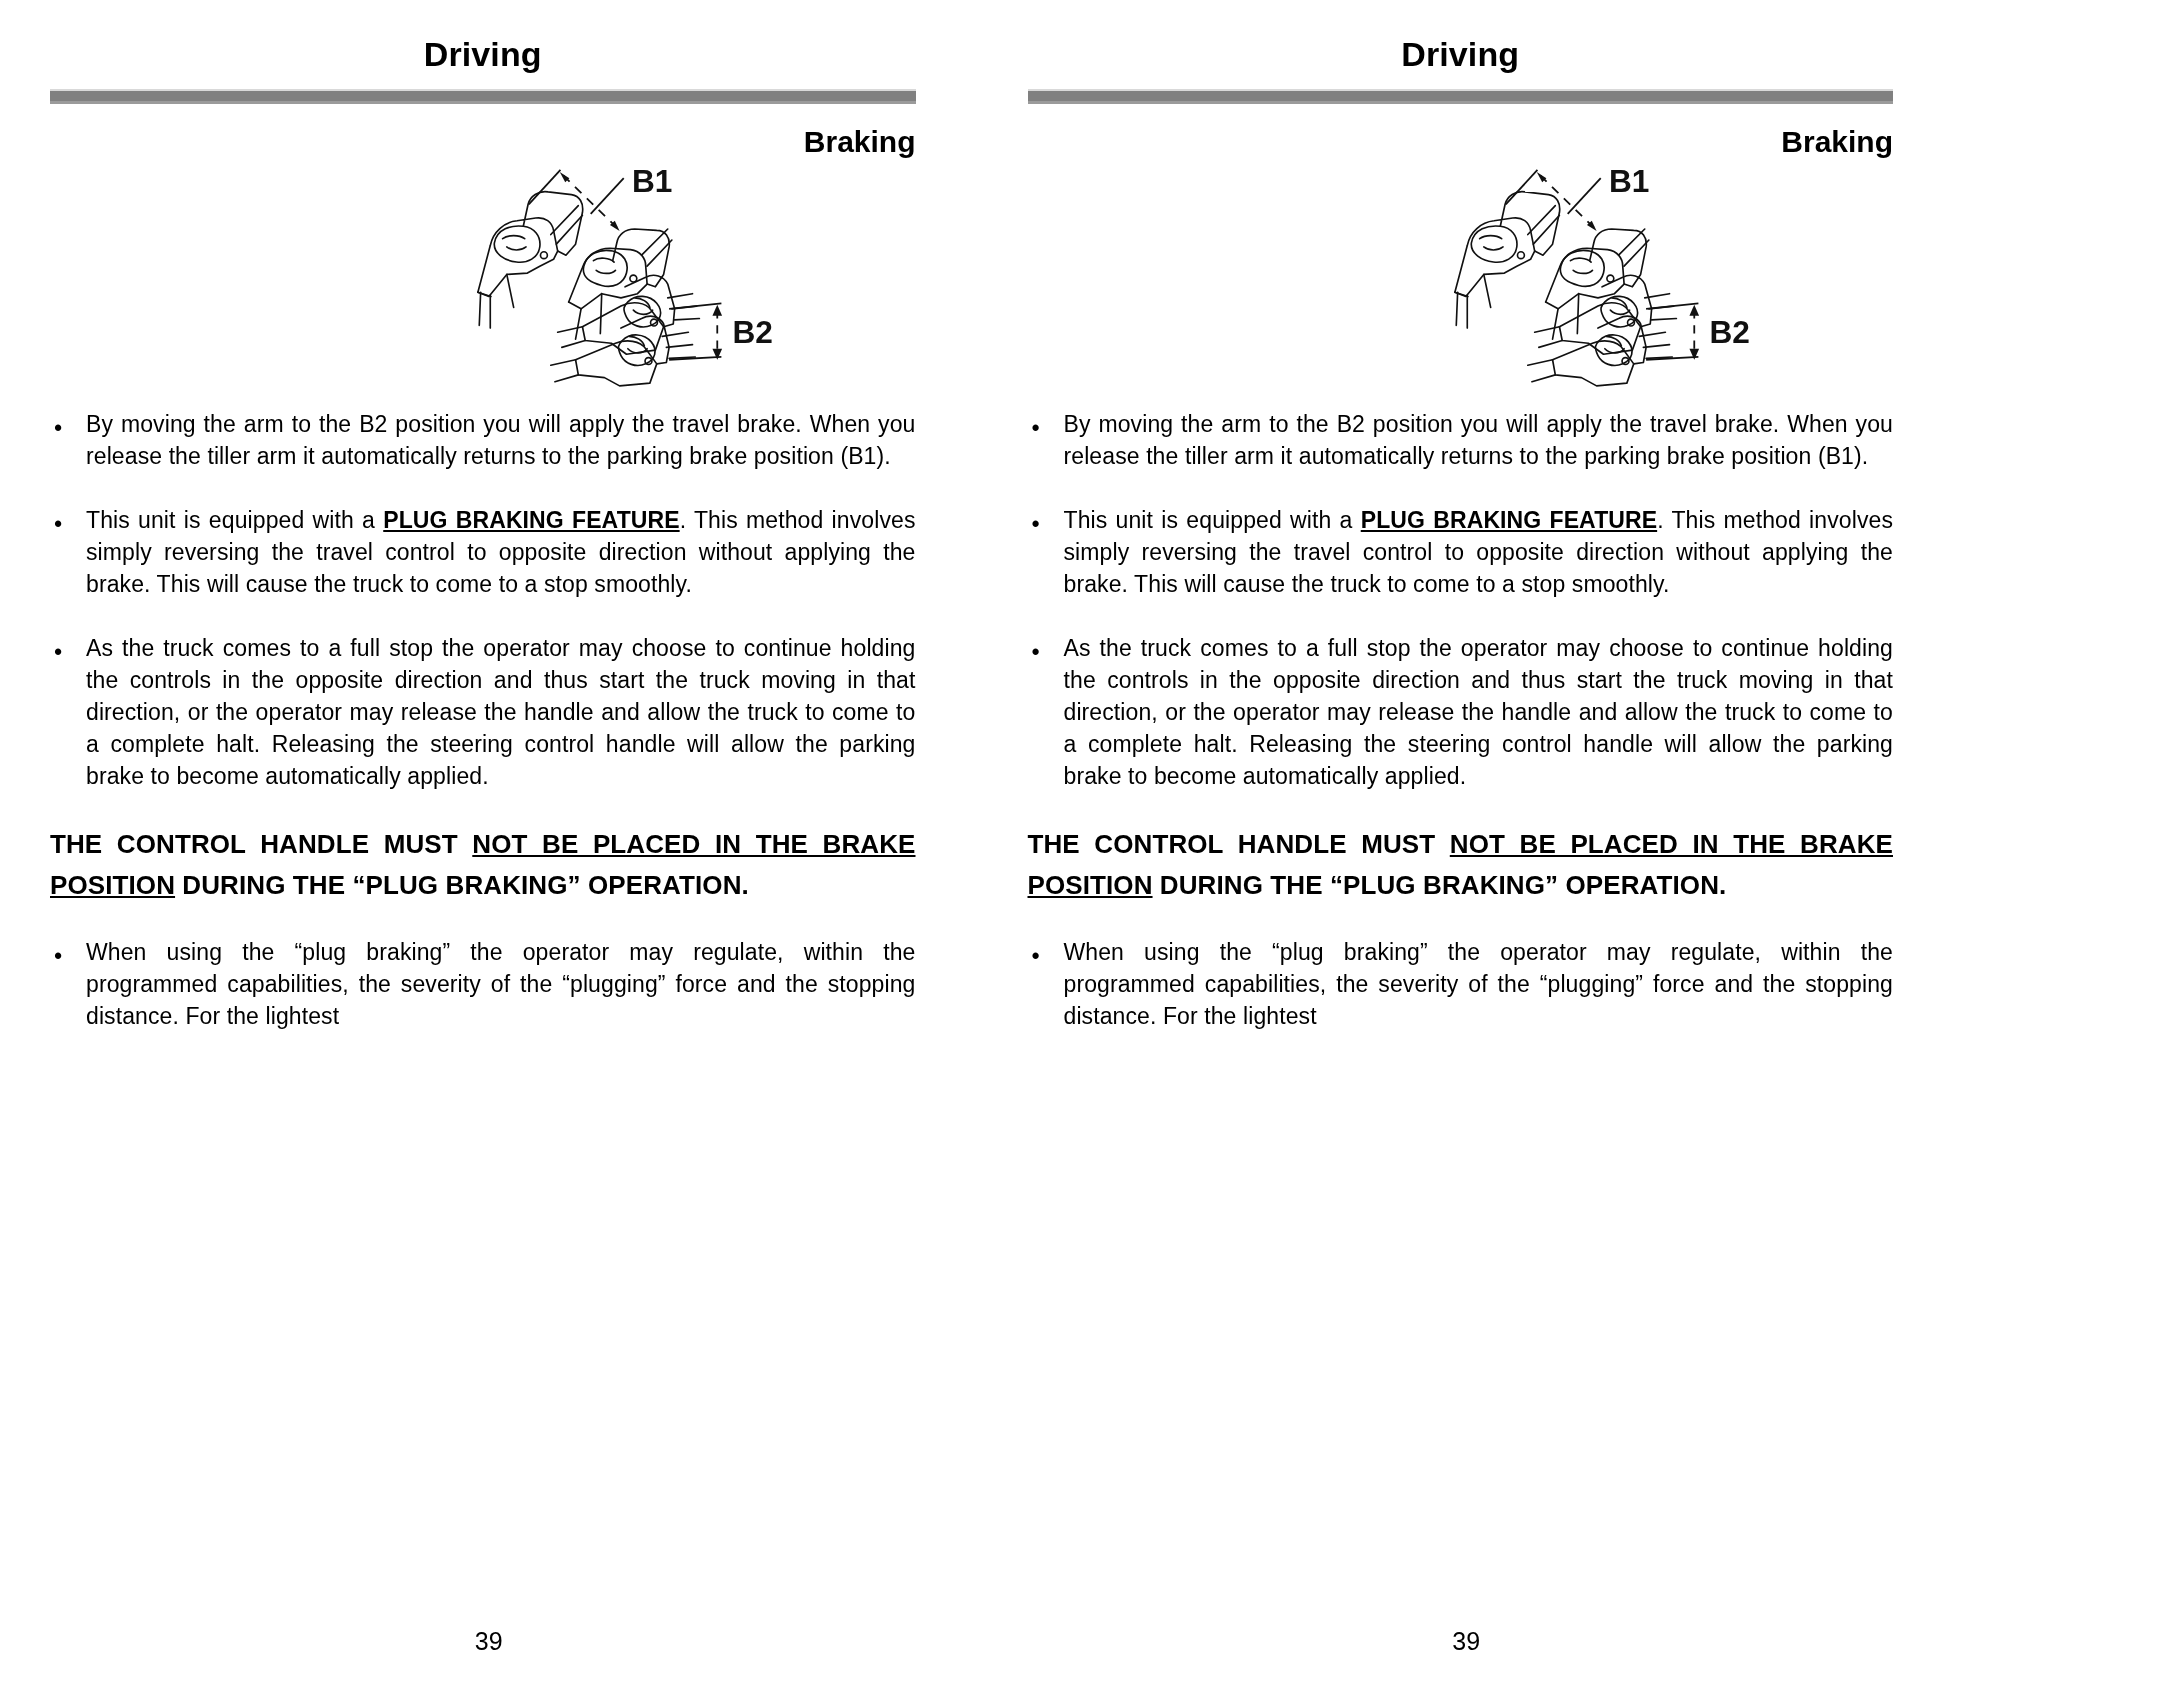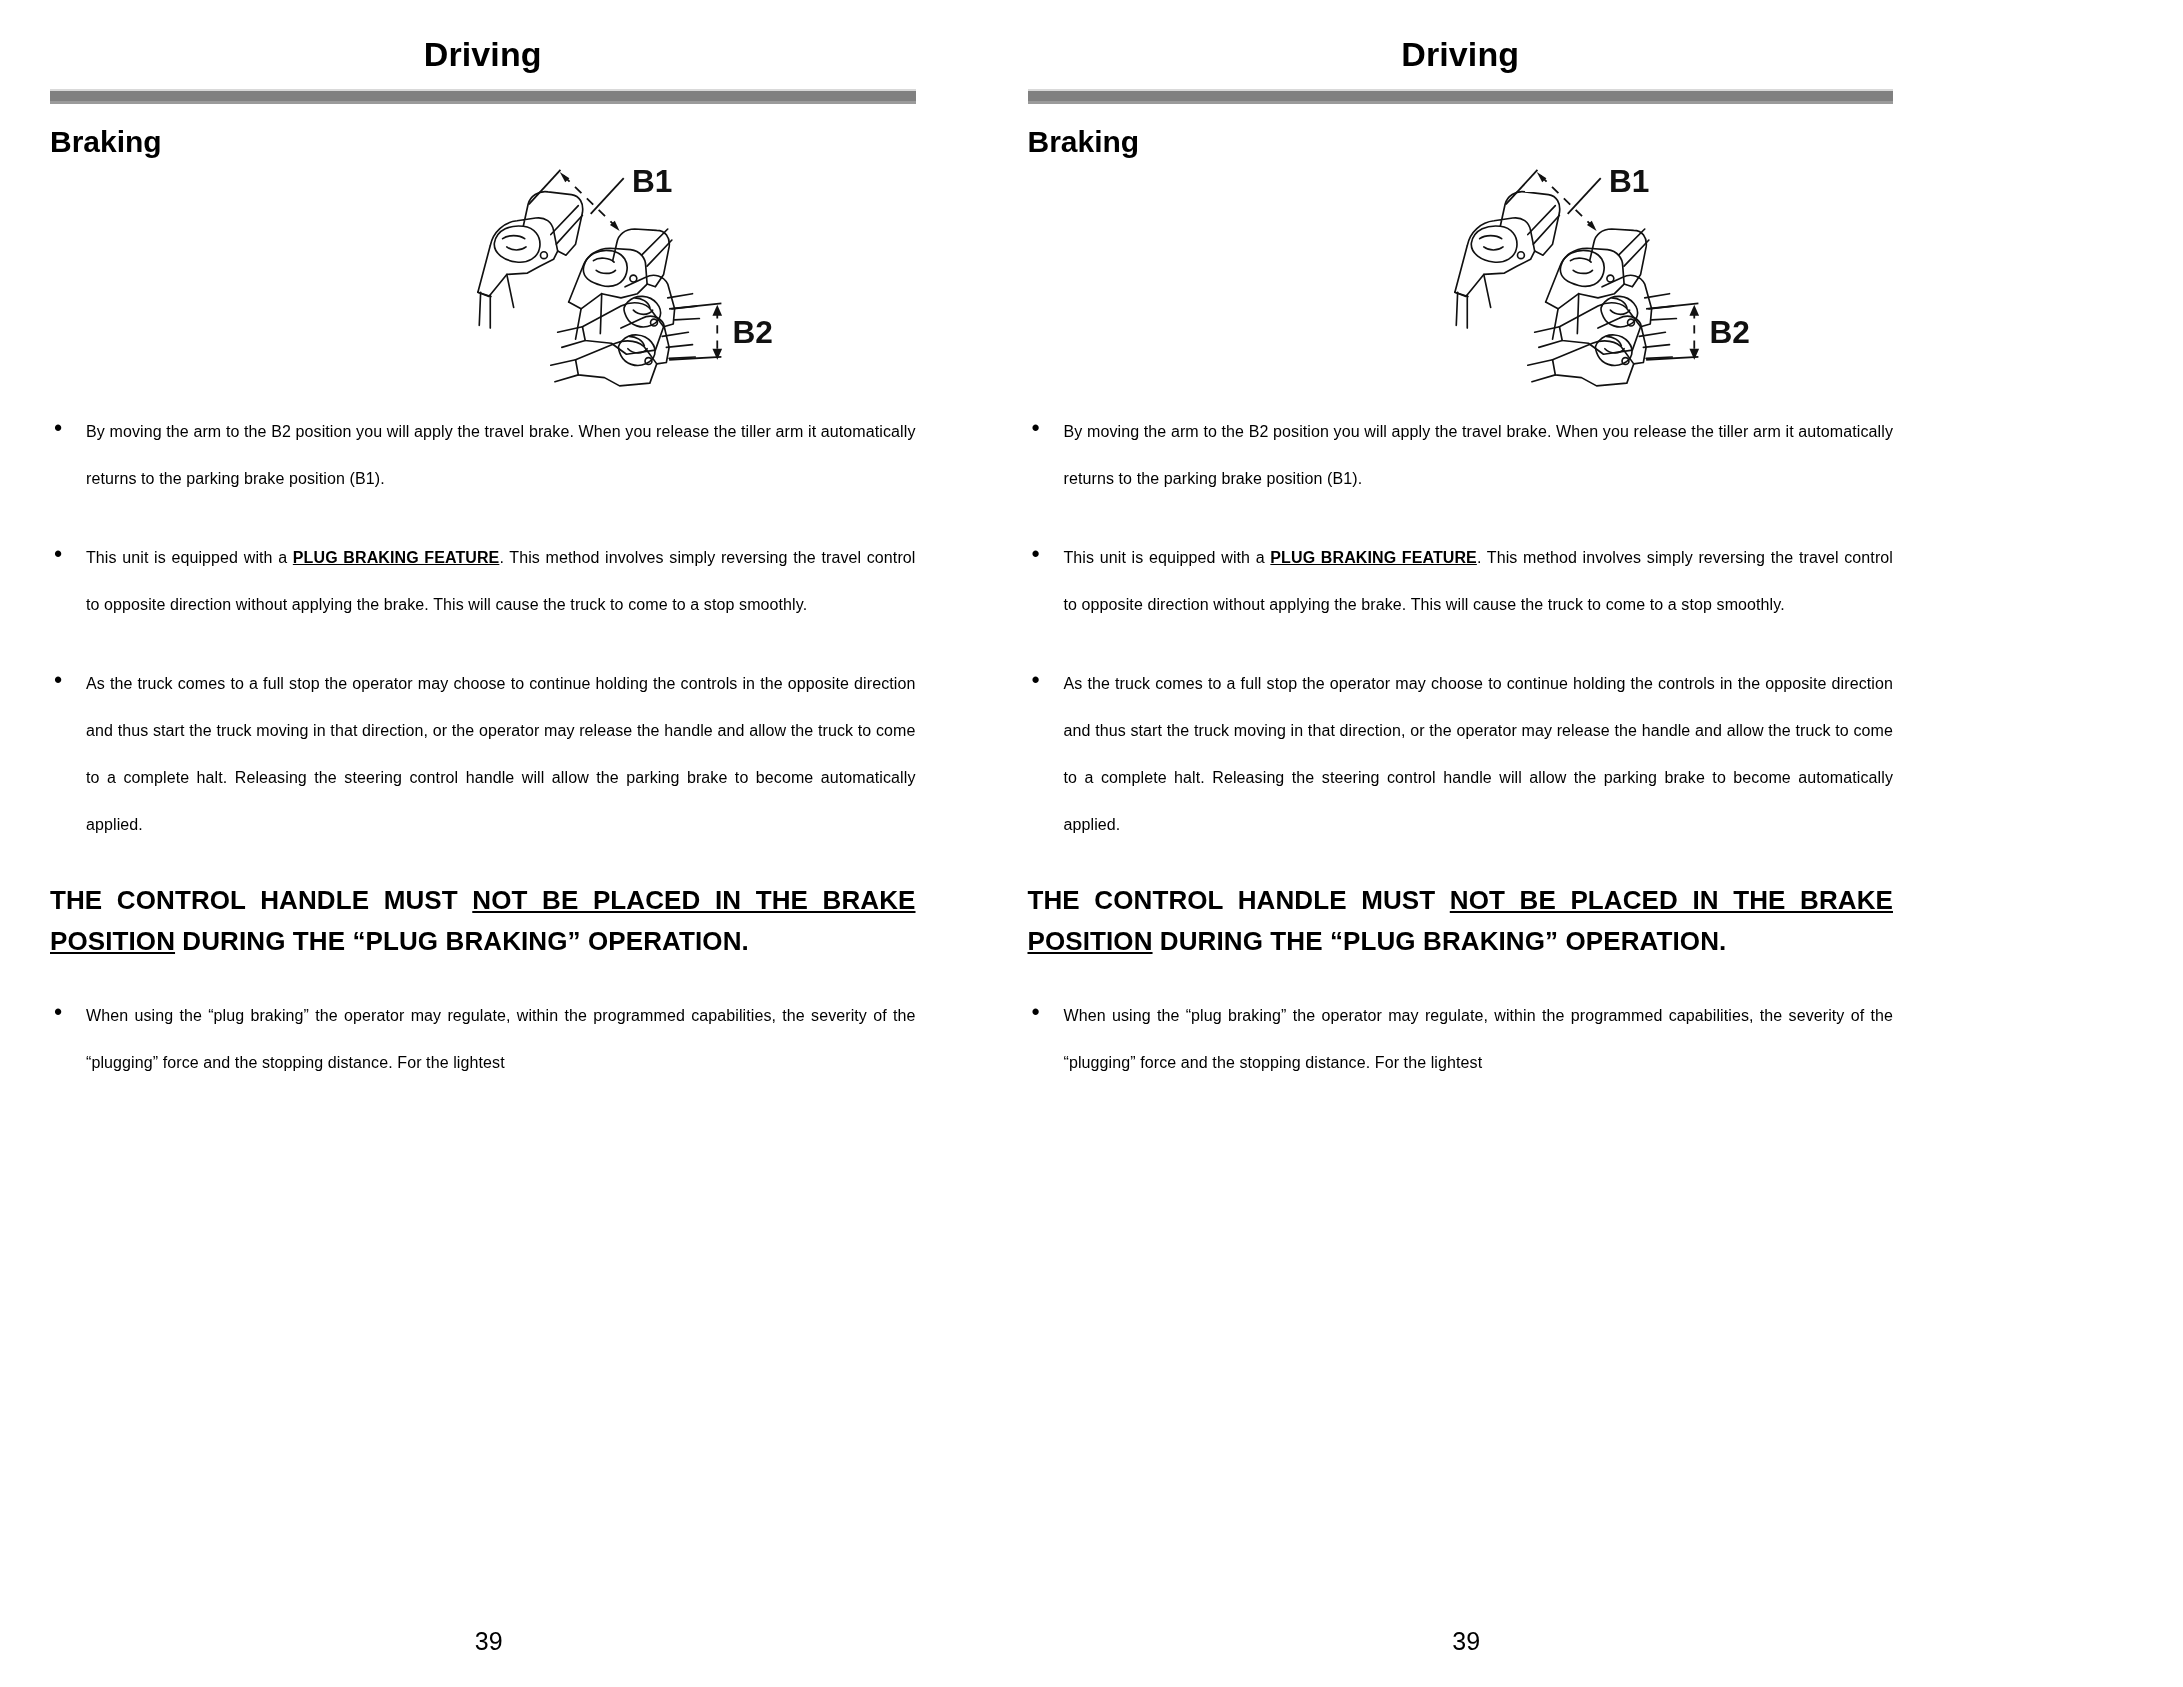--- a/index.html
+++ b/index.html
@@ -60,20 +60,21 @@
     box-sizing: border-box;
     width: 100%;
   }
 
   
   .section-title {
     font-size: 30px;
     font-weight: bold;
     margin-top: 23.4px;
     line-height: 1.0;
+    text-align: right;
   }
 
   
   .figure-wrap {
     margin-top: 5.5px;
     display: flex;
     justify-content: flex-end;
   }
   .figure-wrap svg {
     display: block;
@@ -98,22 +99,22 @@
     width: 36px;
     flex: 0 0 36px;
     font-size: 23.4px;
     line-height: 41px;
     text-align: left;
     padding-left: 4.1px;
     box-sizing: border-box;
   }
   .bullet-text {
     flex: 1 1 auto;
-    font-size: 16px;
-    line-height: 47px;
+    font-size: 23px;
+    line-height: 32px;
     text-align: justify;
     text-align-last: left;
     letter-spacing: 0.1px;
   }
 
   .warning-block {
     font-size: 26px;
     font-weight: bold;
     line-height: 41px;
     text-align: justify;

